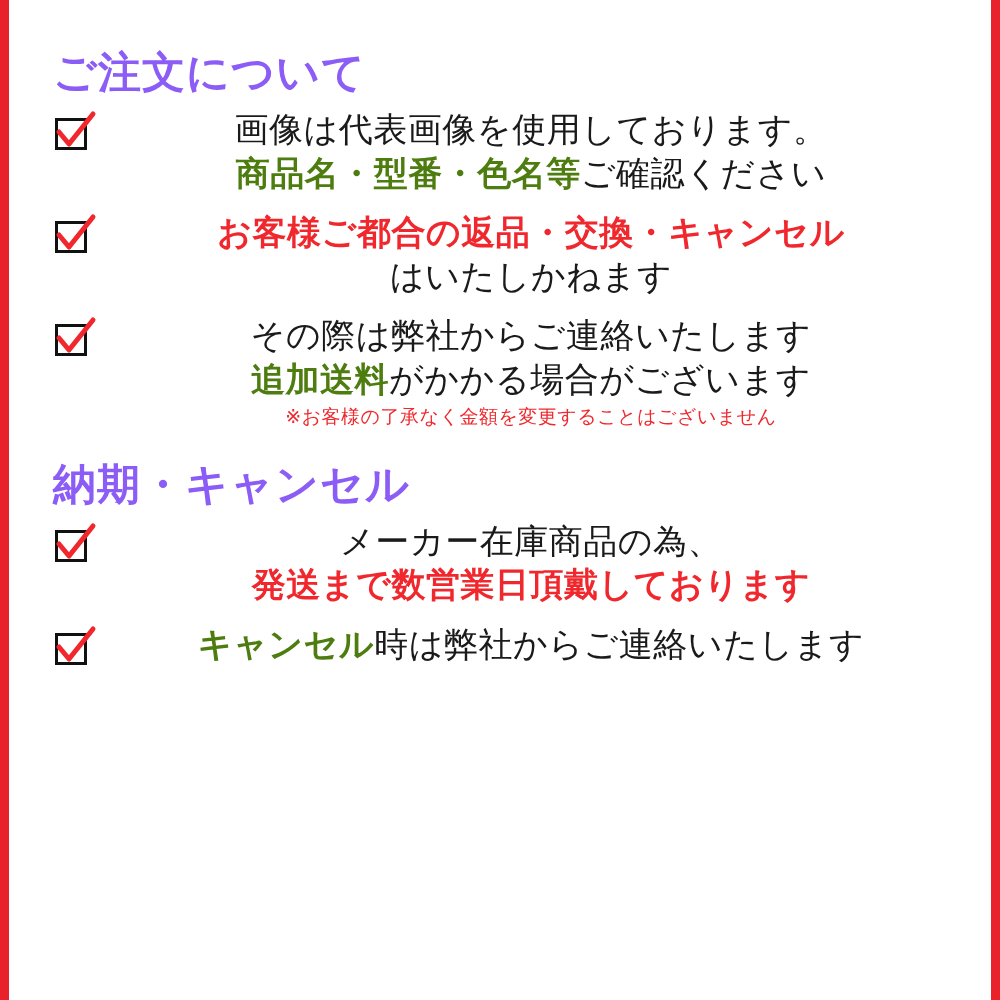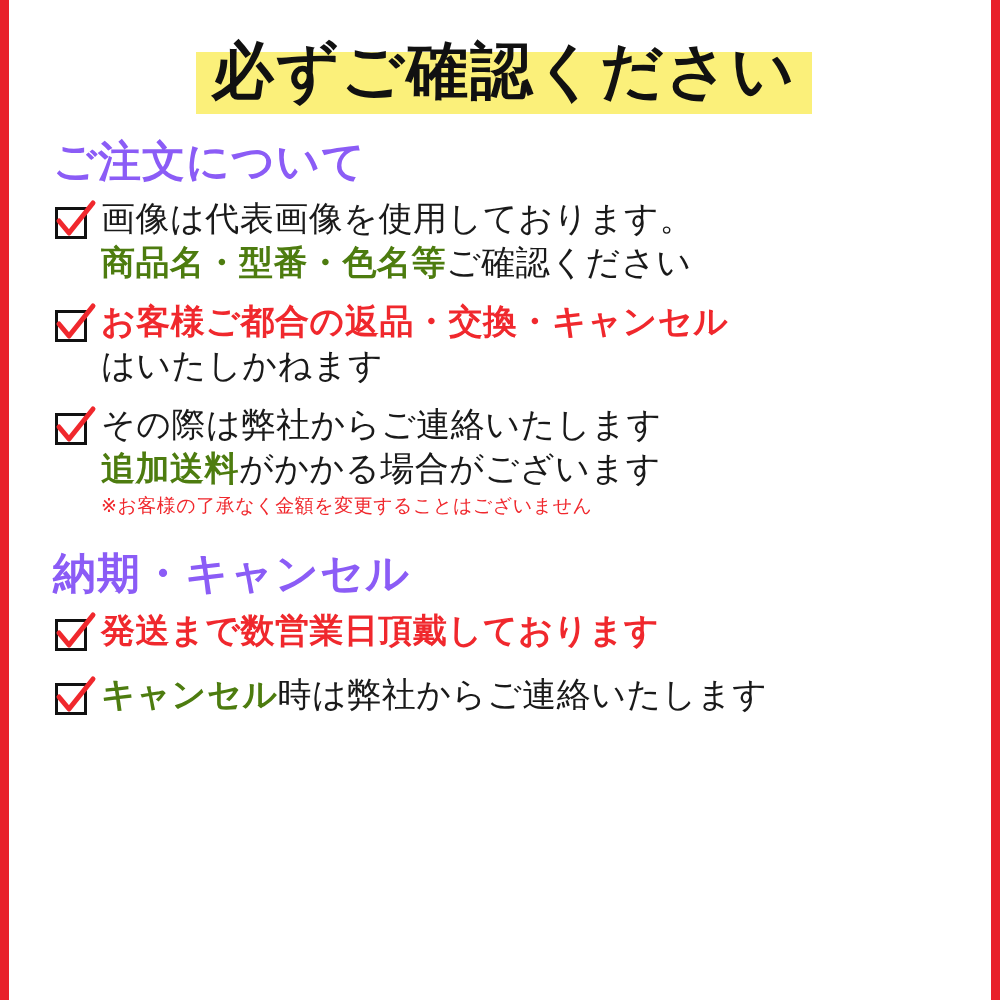--- a/index.html
+++ b/index.html
@@ -74,20 +74,21 @@
     margin: 10px 0 6px 6px;
   }
   .section-heading.second {
     margin-top: 26px;
   }
 
   .item {
     display: flex;
     align-items: flex-start;
     margin: 0 0 16px 0;
+    text-align: center;
   }
   .check {
     flex: 0 0 auto;
     width: 42px;
     height: 42px;
     position: relative;
     margin: 6px 6px 0 6px;
   }
   .check .box {
     position: absolute;
@@ -130,26 +131,20 @@
 </style>
 </head>
 <body>
 
 <div class="page">
   <div class="edge edge-left"></div>
   <div class="edge edge-right"></div>
 
   <div class="content">
 
-    <div class="title-wrap">
-      <div class="title">
-        <span class="hl"></span>
-        <span class="txt">必ずご確認ください</span>
-      </div>
-    </div>
 
     <div class="section-heading">ご注文について</div>
 
     <div class="item">
       <span class="check">
         <span class="box"></span>
         <svg viewBox="0 0 44 44" aria-hidden="true">
             <path d="M6 22 L16 34 L40 4" fill="none" stroke="#f0282d" stroke-width="5" stroke-linecap="round" stroke-linejoin="round"></path>
           </svg>
       </span>
@@ -189,20 +184,21 @@
     <div class="section-heading second">納期・キャンセル</div>
 
     <div class="item">
       <span class="check">
         <span class="box"></span>
         <svg viewBox="0 0 44 44" aria-hidden="true">
             <path d="M6 22 L16 34 L40 4" fill="none" stroke="#f0282d" stroke-width="5" stroke-linecap="round" stroke-linejoin="round"></path>
           </svg>
       </span>
       <span class="lines">
+        <div class="line">メーカー在庫商品の為、</div>
         <div class="line red">発送まで数営業日頂戴しております</div>
       </span>
     </div>
 
     <div class="item">
       <span class="check">
         <span class="box"></span>
         <svg viewBox="0 0 44 44" aria-hidden="true">
             <path d="M6 22 L16 34 L40 4" fill="none" stroke="#f0282d" stroke-width="5" stroke-linecap="round" stroke-linejoin="round"></path>
           </svg>

